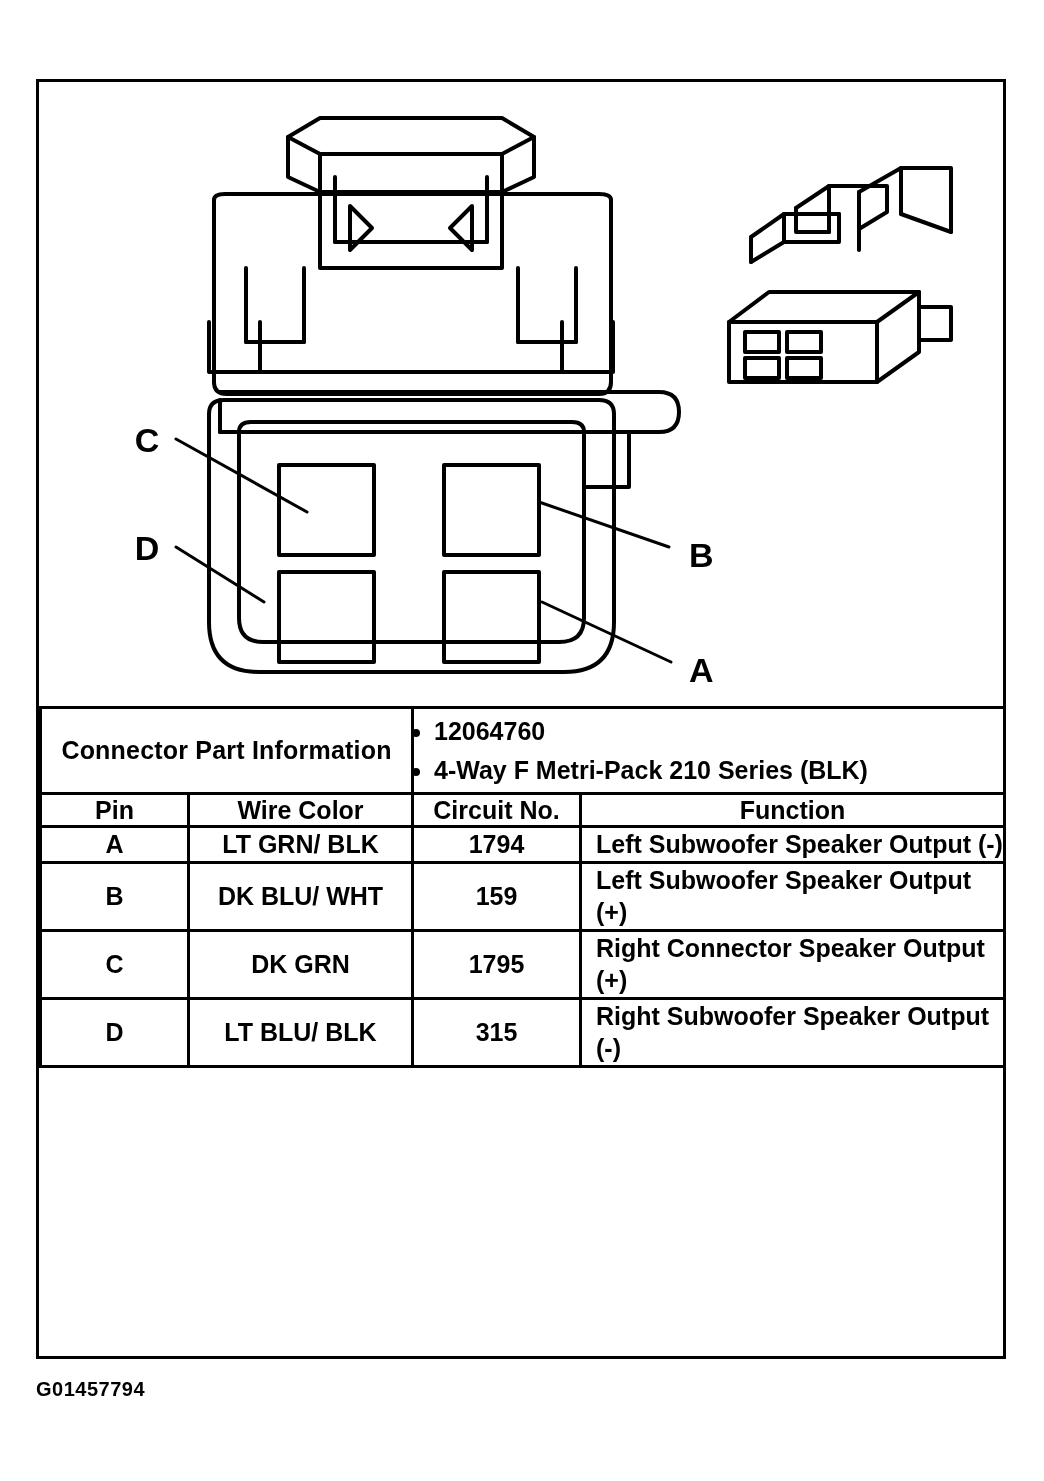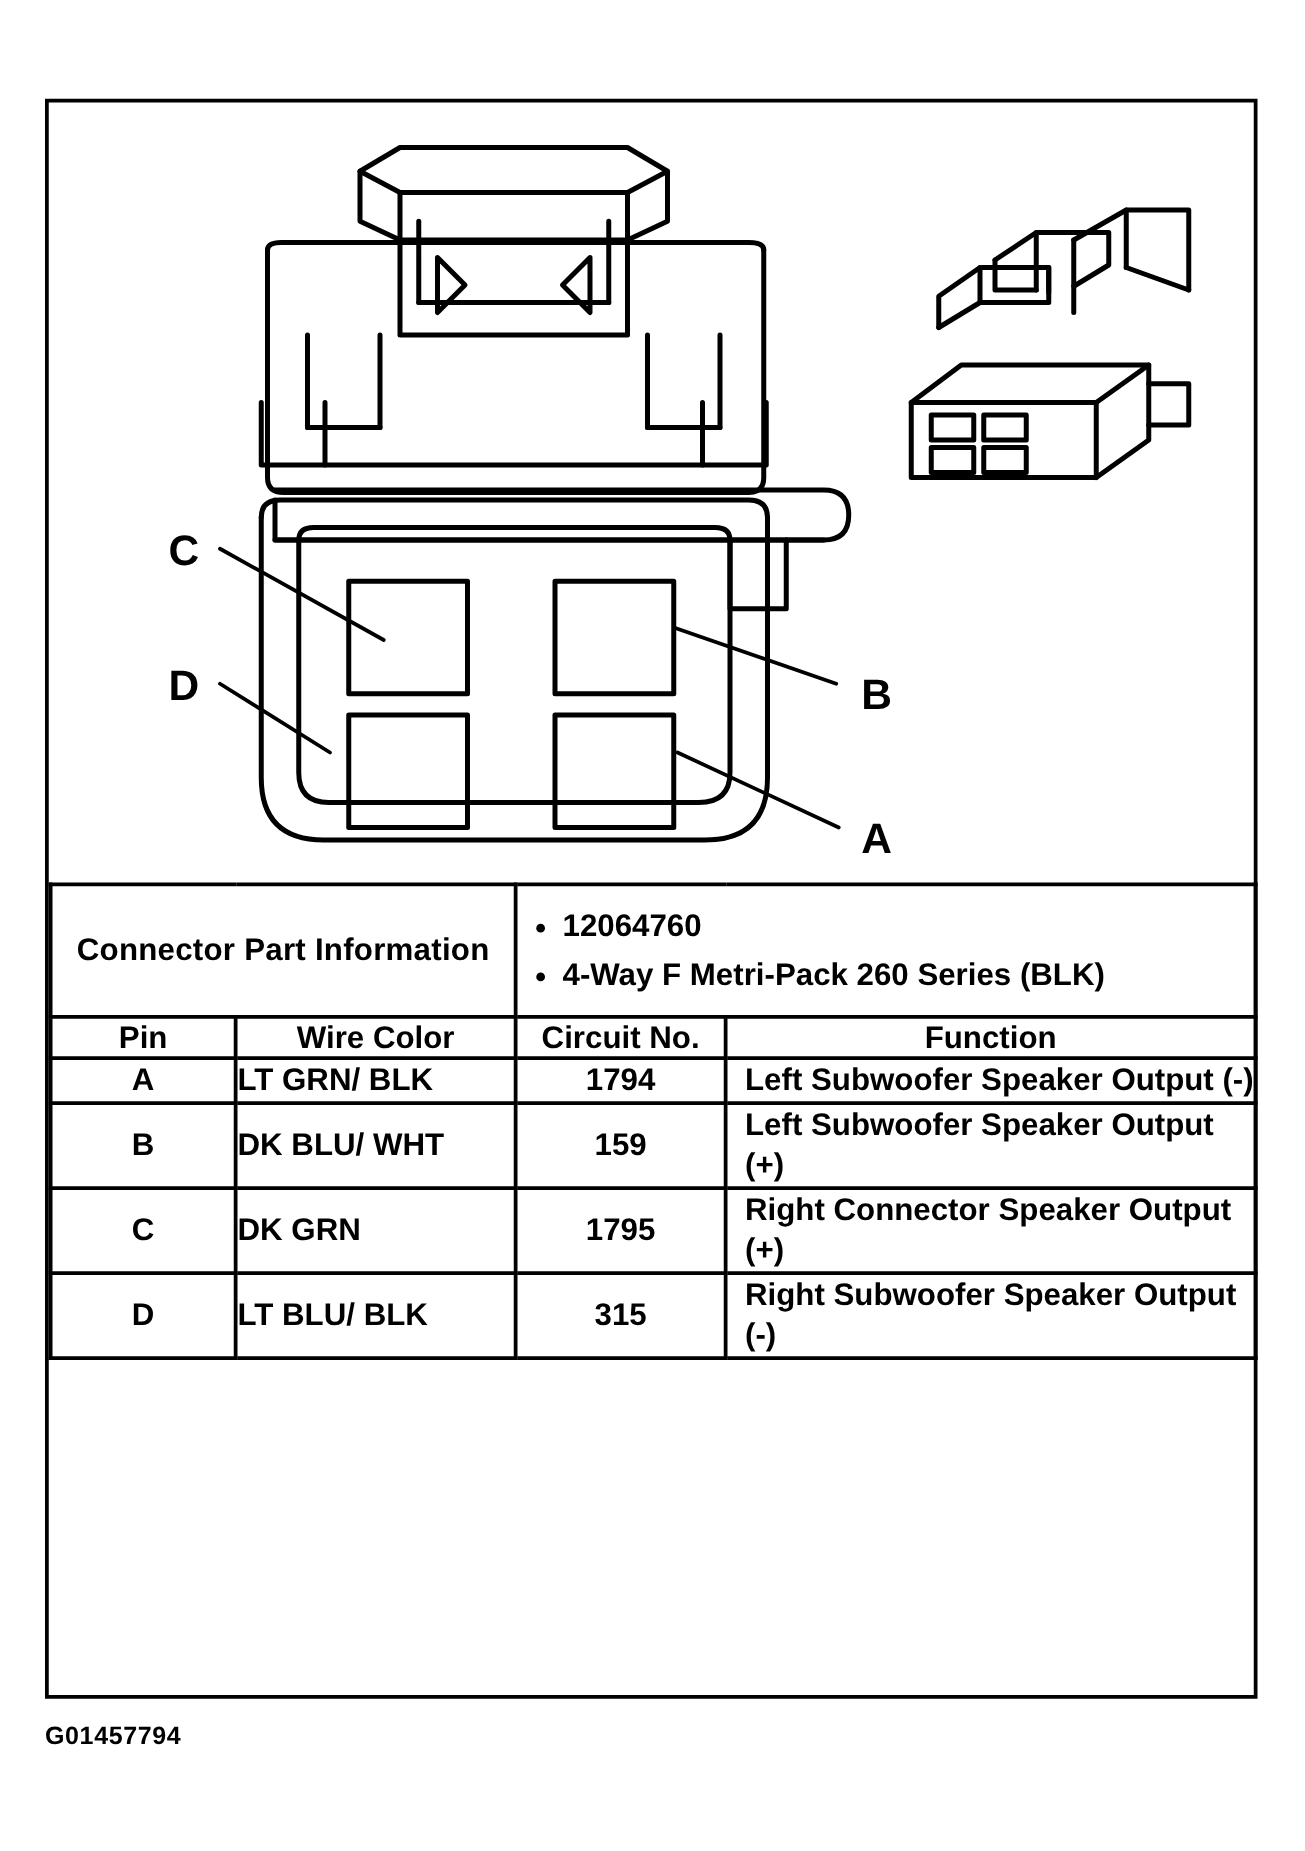--- a/index.html
+++ b/index.html
@@ -64,41 +64,41 @@
     line-height: 1.25;
     padding: 12px 8px;
     letter-spacing: 0.2px;
   }
   .cpi-list {
     padding: 12px 8px 12px 18px;
     font-size: 25px;
     line-height: 1.3;
   }
   .cpi-list ul {
-    margin: 16px;
+    margin: 0;
     padding: 0 0 0 20px;
     list-style: disc;
   }
   .cpi-list li {
     margin: 6px 0;
   }
   .hdr {
     text-align: center;
     font-size: 25px;
     line-height: 1.2;
     padding: 14px 4px;
   }
   .cell {
     font-size: 25px;
     font-weight: normal;
     line-height: 1.3;
     padding: 12px 6px;
   }
   .cell.c-pin { text-align: center; }
-  .cell.c-color { }
+  .cell.c-color { text-align: center; }
   .cell.c-circ { text-align: center; }
   .cell.c-func { text-align: left; padding-left: 14px; margin-left: 46px; }
 
   .caption {
     position: absolute;
     left: 36px;
     top: 1378px;
     font-size: 20px;
     font-weight: bold;
     letter-spacing: 0.5px;
@@ -197,21 +197,21 @@
         <col style="width:224px">
         <col style="width:168px">
         <col style="width:424px">
       </colgroup>
       <tbody>
         <tr>
           <td class="cpi-cell" colspan="2">Connector Part Information</td>
           <td class="cpi-list" colspan="2">
             <ul>
               <li>12064760</li>
-              <li>4-Way F Metri-Pack 260 Series (BLK)</li>
+              <li>4-Way F Metri-Pack 210 Series (BLK)</li>
             </ul>
           </td>
         </tr>
         <tr>
           <th class="hdr">Pin</th>
           <th class="hdr">Wire Color</th>
           <th class="hdr">Circuit No.</th>
           <th class="hdr">Function</th>
         </tr>
         <tr>

